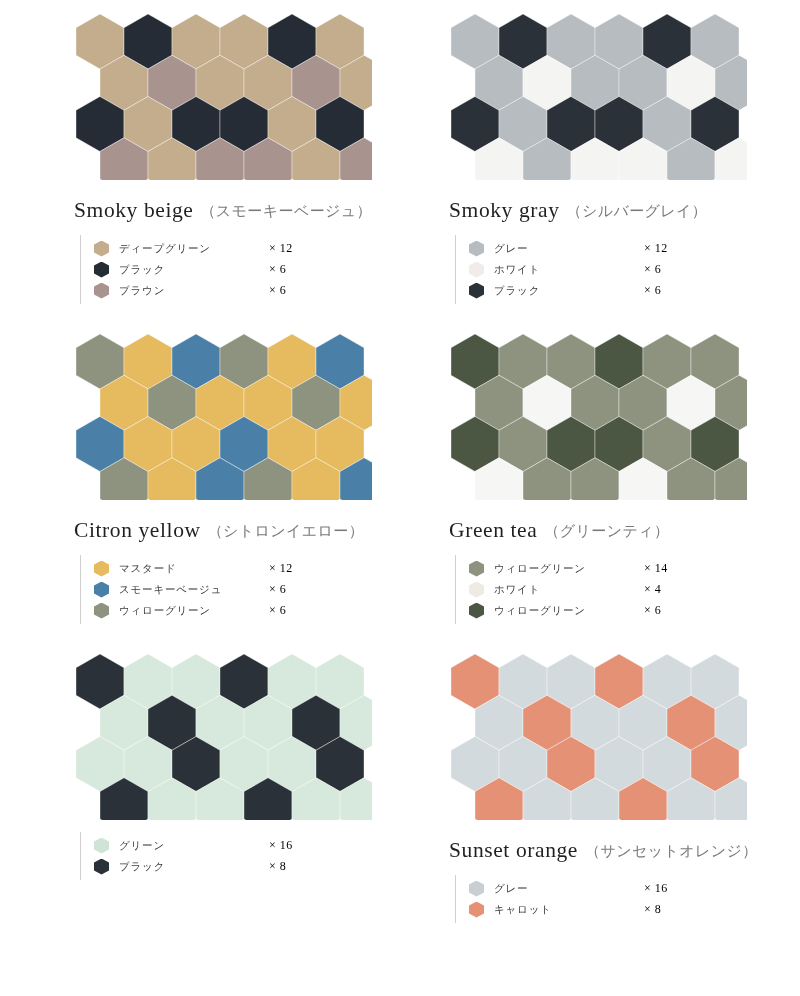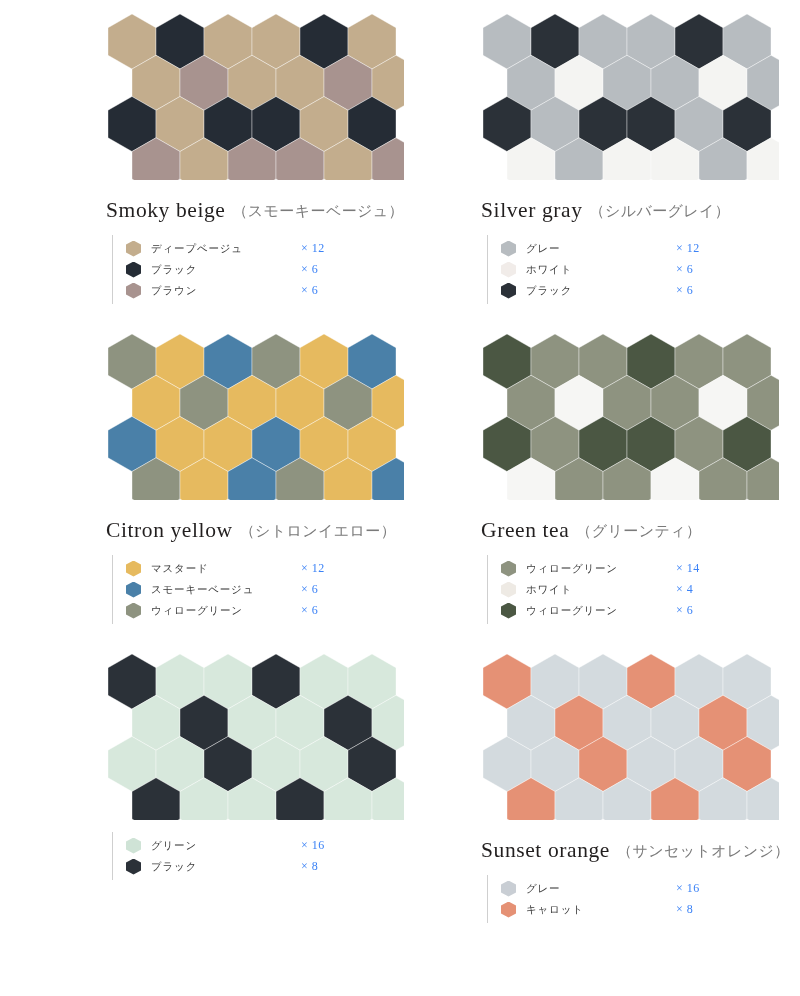--- a/index.html
+++ b/index.html
@@ -13,21 +13,20 @@
     font-family: "Liberation Serif", "DejaVu Serif", serif;
     color: #231f20;
     overflow: hidden;
   }
 
   .page {
     position: relative;
     width: 800px;
     height: 996px;
     box-sizing: border-box;
-    padding-left: 32px;
   }
 
   .grid {
     display: grid;
     grid-template-columns: 375px 375px;
     grid-template-rows: 320px 320px 330px;
     column-gap: 0px;
     padding: 0 12px;
     box-sizing: border-box;
   }
@@ -100,21 +99,21 @@
     font-size: 10.5px;
     color: #3b3b3b;
     margin-left: 10px;
     letter-spacing: 0.8px;
     width: 150px;
     flex: 0 0 150px;
   }
   .legend-count {
     font-family: "Liberation Serif", "DejaVu Serif", serif;
     font-size: 12px;
-    color: #3b82f6;
+    color: #000000;
     letter-spacing: 0.5px;
   }
 </style>
 </head>
 <body>
 
 <div class="page">
   <div class="grid" id="card-grid">
       <div class="card">
         <div class="tile-art">
@@ -145,21 +144,21 @@
             <polygon points="292.00,129.75 316.00,143.50 316.00,171.00 292.00,184.75 268.00,171.00 268.00,143.50" fill="#a8938f" stroke="rgba(255,255,255,0.55)" stroke-width="0.7"></polygon>
           </svg>
         </div>
         <div class="title-row">
           <span class="title-en">Smoky beige</span>
           <span class="title-jp">（スモーキーベージュ）</span>
         </div>
         <div class="legend">
           <div class="legend-row">
             <span class="swatch" style="background: rgb(195, 173, 141);"></span>
-            <span class="legend-name">ディープベージュ</span>
+            <span class="legend-name">ディープグリーン</span>
             <span class="legend-count">× 12</span>
           </div>
           <div class="legend-row">
             <span class="swatch" style="background: rgb(37, 44, 53);"></span>
             <span class="legend-name">ブラック</span>
             <span class="legend-count">× 6</span>
           </div>
           <div class="legend-row">
             <span class="swatch" style="background: rgb(168, 147, 143);"></span>
             <span class="legend-name">ブラウン</span>
@@ -190,21 +189,21 @@
             <polygon points="268.00,88.50 292.00,102.25 292.00,129.75 268.00,143.50 244.00,129.75 244.00,102.25" fill="#2b3138" stroke="rgba(255,255,255,0.55)" stroke-width="0.7"></polygon>
             <polygon points="52.00,129.75 76.00,143.50 76.00,171.00 52.00,184.75 28.00,171.00 28.00,143.50" fill="#f4f4f2" stroke="rgba(255,255,255,0.55)" stroke-width="0.7"></polygon>
             <polygon points="100.00,129.75 124.00,143.50 124.00,171.00 100.00,184.75 76.00,171.00 76.00,143.50" fill="#b7bcc0" stroke="rgba(255,255,255,0.55)" stroke-width="0.7"></polygon>
             <polygon points="148.00,129.75 172.00,143.50 172.00,171.00 148.00,184.75 124.00,171.00 124.00,143.50" fill="#f4f4f2" stroke="rgba(255,255,255,0.55)" stroke-width="0.7"></polygon>
             <polygon points="196.00,129.75 220.00,143.50 220.00,171.00 196.00,184.75 172.00,171.00 172.00,143.50" fill="#f4f4f2" stroke="rgba(255,255,255,0.55)" stroke-width="0.7"></polygon>
             <polygon points="244.00,129.75 268.00,143.50 268.00,171.00 244.00,184.75 220.00,171.00 220.00,143.50" fill="#b7bcc0" stroke="rgba(255,255,255,0.55)" stroke-width="0.7"></polygon>
             <polygon points="292.00,129.75 316.00,143.50 316.00,171.00 292.00,184.75 268.00,171.00 268.00,143.50" fill="#f4f4f2" stroke="rgba(255,255,255,0.55)" stroke-width="0.7"></polygon>
           </svg>
         </div>
         <div class="title-row">
-          <span class="title-en">Silver gray</span>
+          <span class="title-en">Smoky gray</span>
           <span class="title-jp">（シルバーグレイ）</span>
         </div>
         <div class="legend">
           <div class="legend-row">
             <span class="swatch" style="background: rgb(183, 188, 192);"></span>
             <span class="legend-name">グレー</span>
             <span class="legend-count">× 12</span>
           </div>
           <div class="legend-row">
             <span class="swatch" style="background: rgb(241, 236, 233);"></span>

